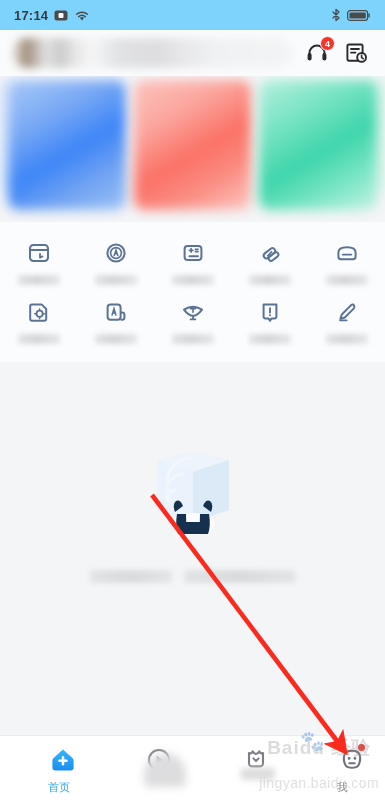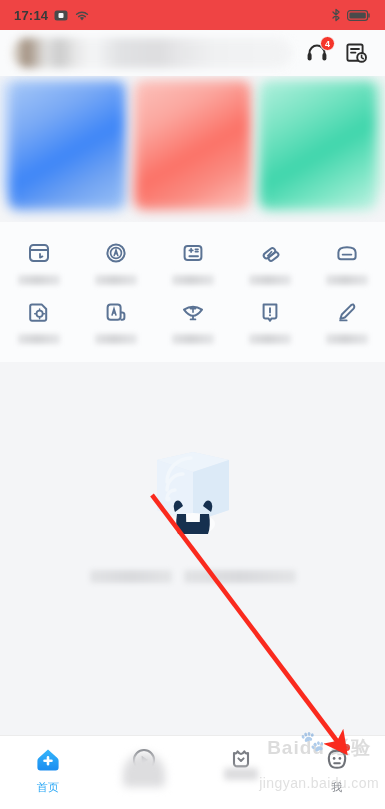--- a/index.html
+++ b/index.html
@@ -7,21 +7,21 @@
     width:385px; height:809px;
     font-family:"Liberation Sans","DejaVu Sans",sans-serif;
     background:#f4f5f7; overflow:hidden;
   }
   #phone { position:relative; width:385px; height:809px; background:#f4f5f7; }
 
   
   .statusbar {
     height:30px; display:flex; align-items:center;
     justify-content:space-between; padding:0 14px;
-    background:#ef4444; position:relative; z-index:6;
+    background:#7dd3fc; position:relative; z-index:6;
   }
   .sb-left, .sb-right { display:flex; align-items:center; gap:6px; }
   .sb-time { font-size:13px; color:#3a3a3a; font-weight:600; letter-spacing:.2px; }
   .sb-ico { display:block; }
 
   
   .header {
     height:46px; display:flex; align-items:center;
     padding:0 12px; gap:8px; background:#fafbfc;
     position:relative; z-index:5;
@@ -74,21 +74,21 @@
         filter:blur(2.5px); }
   .ph1 { width:82px; } .ph2 { width:112px; }
 
   
   .navbar {
     position:absolute; left:0; bottom:0; width:385px; height:74px;
     background:#ffffff; border-top:1px solid #ececec;
     display:flex; align-items:flex-start; padding-top:9px; z-index:8;
   }
   .navitem { flex:1; display:flex; flex-direction:column;
-             align-items:center; gap:5px; position:relative; }
+             gap:5px; position:relative;padding-left:48px; }
   .nicon { width:30px; height:30px; display:flex;
            align-items:center; justify-content:center; position:relative; }
   .nlabel { font-size:11px; color:#8a8d93; letter-spacing:.3px; }
   .nlabel.active { color:#2aa7f5; }
   .nlabel.blurred { color:transparent; }
   .blurlabel { position:absolute; bottom:0px; width:34px; height:12px;
                border-radius:2px; background:#dcdcde; filter:blur(3px); }
   .blurcircle { position:absolute; top:8px; width:42px; height:34px;
                 border-radius:22px 22px 4px 4px; background:#dddddf; filter:blur(4px); }
   .reddot { position:absolute; top:-1px; right:2px; width:7px; height:7px;

